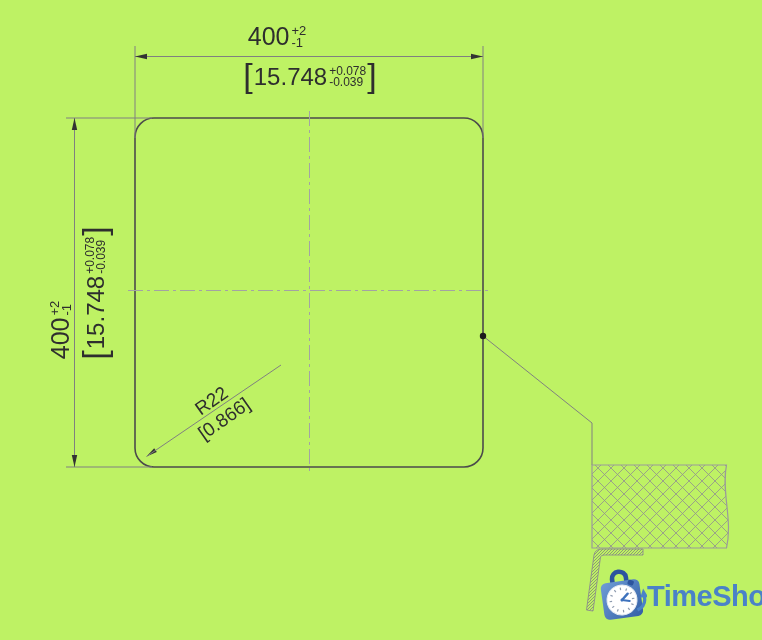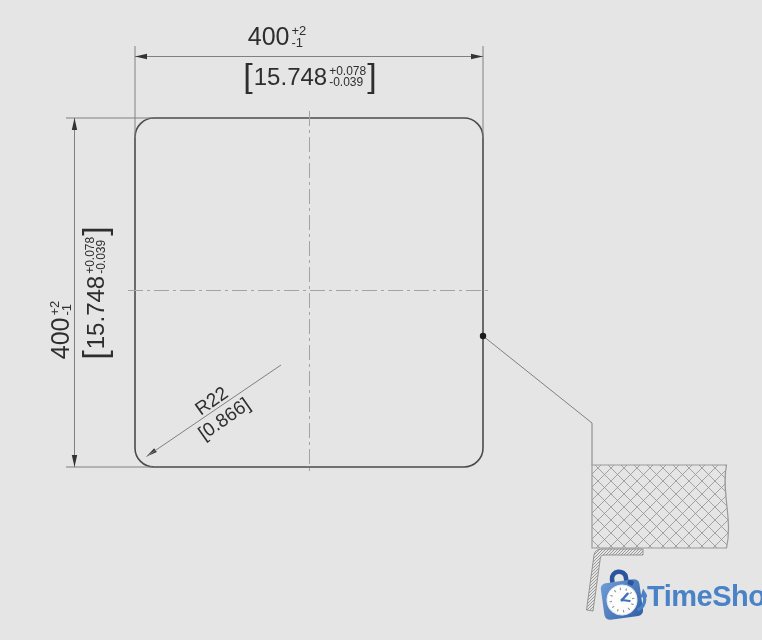--- a/index.html
+++ b/index.html
@@ -1,20 +1,20 @@
 <!DOCTYPE html>
 <html><head>
 <meta charset="utf-8">
 <style>
   * { margin:0; padding:0; box-sizing:border-box; }
   html,body { background:#ffffff; }
   #canvas {
     position:relative;
     width:762px; height:640px;
-    background:#e5e5e5;
+    background:#bef264;
     overflow:hidden;
     font-family:"Liberation Sans", sans-serif;
     color:#2e2e2e;
   }
   #drawing-svg { position:absolute; left:0; top:0; }
 
   
   .dim {
     position:absolute;
     display:flex; align-items:center;

